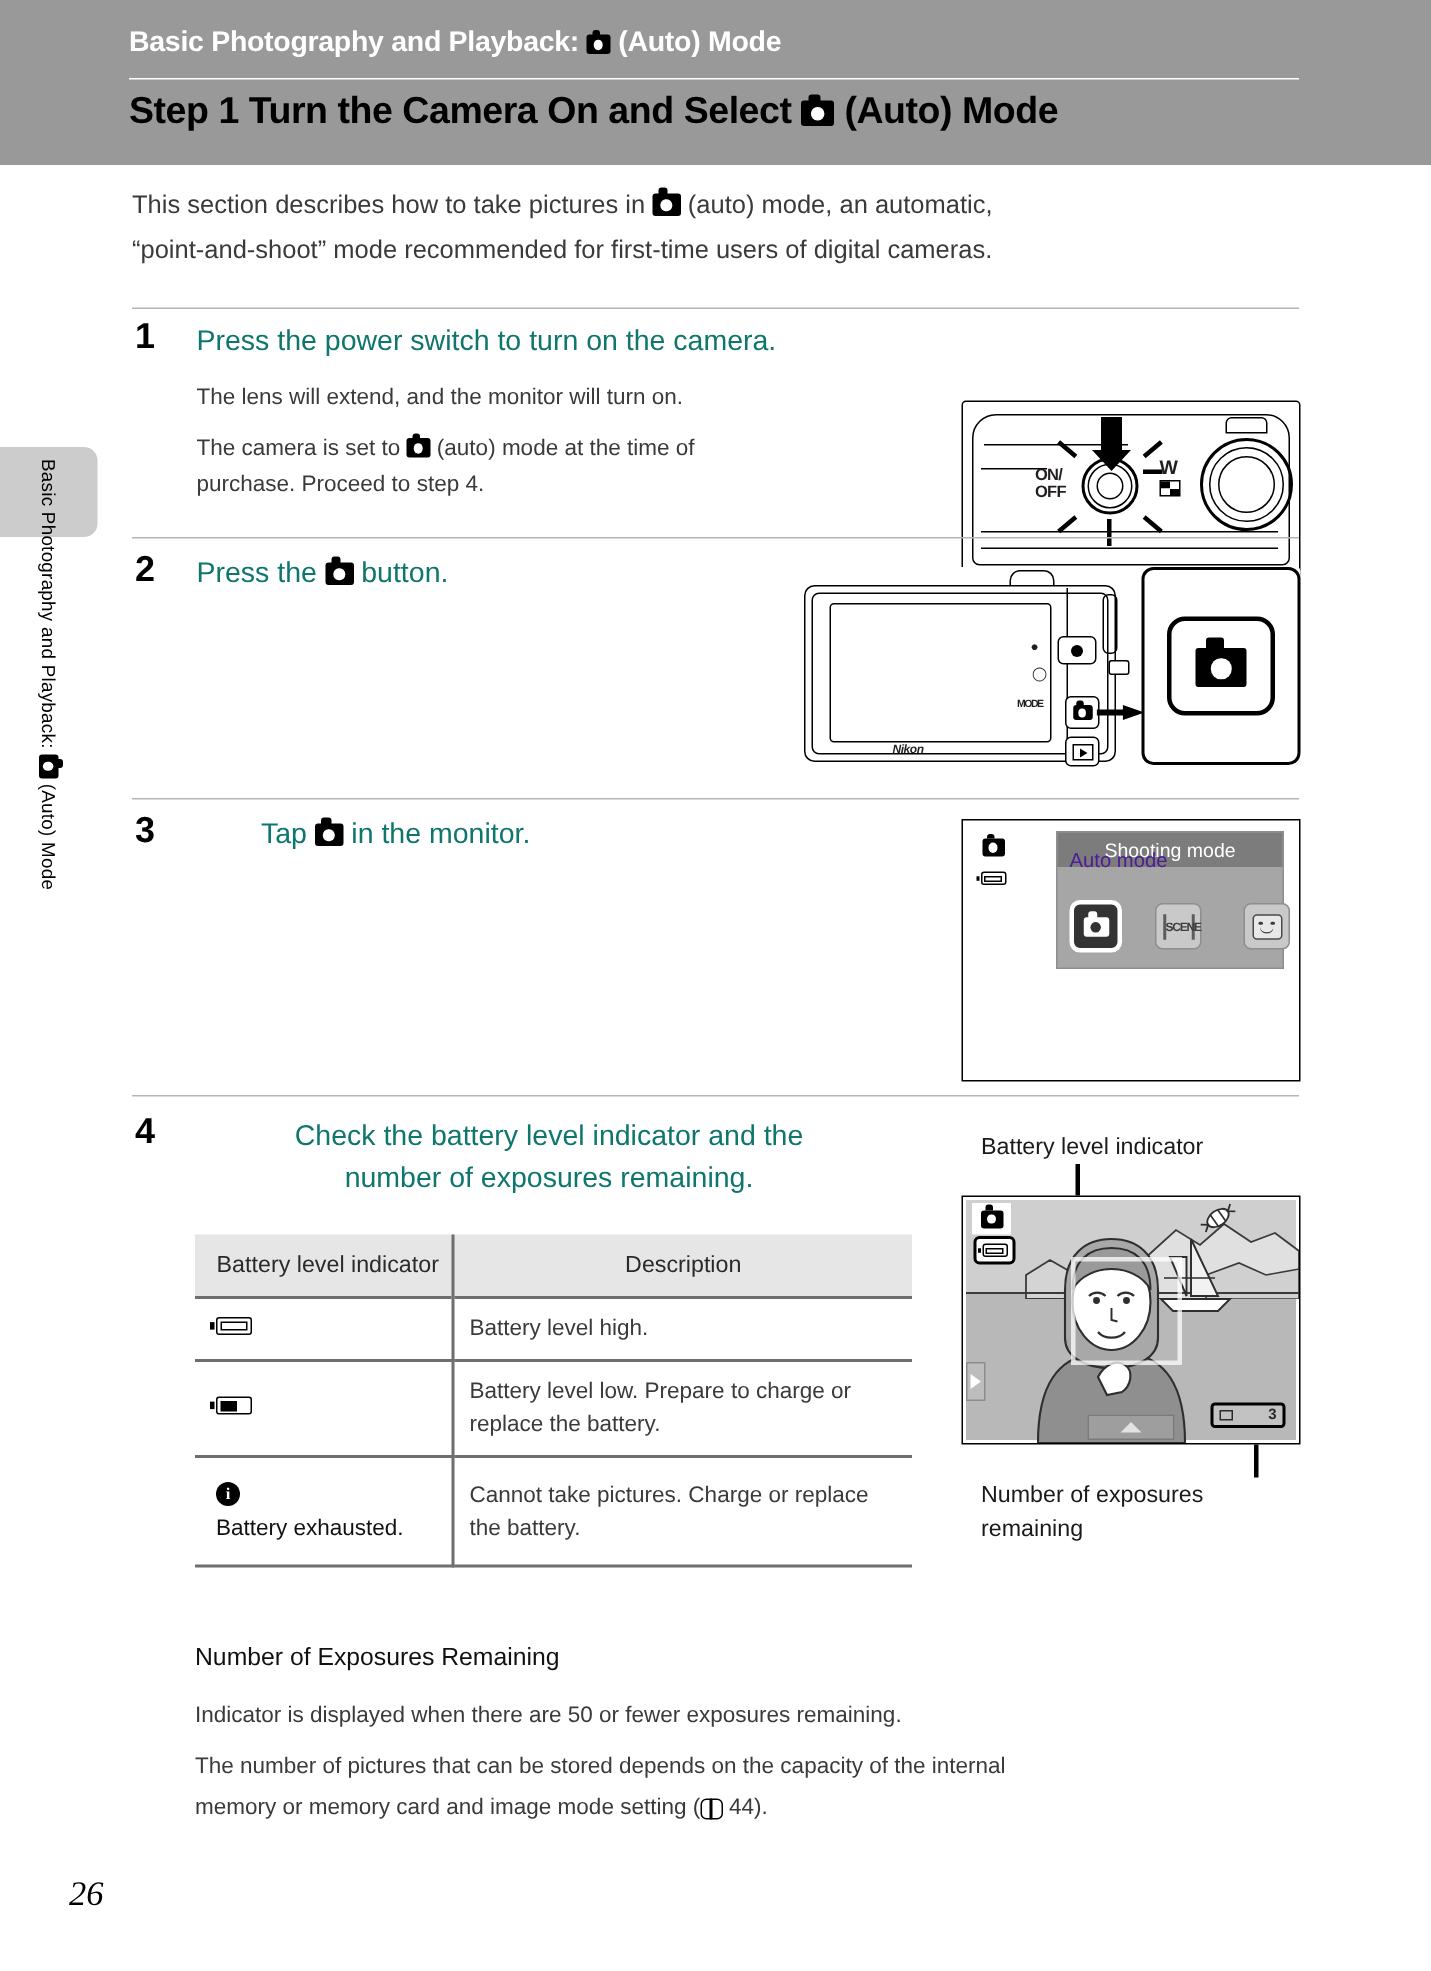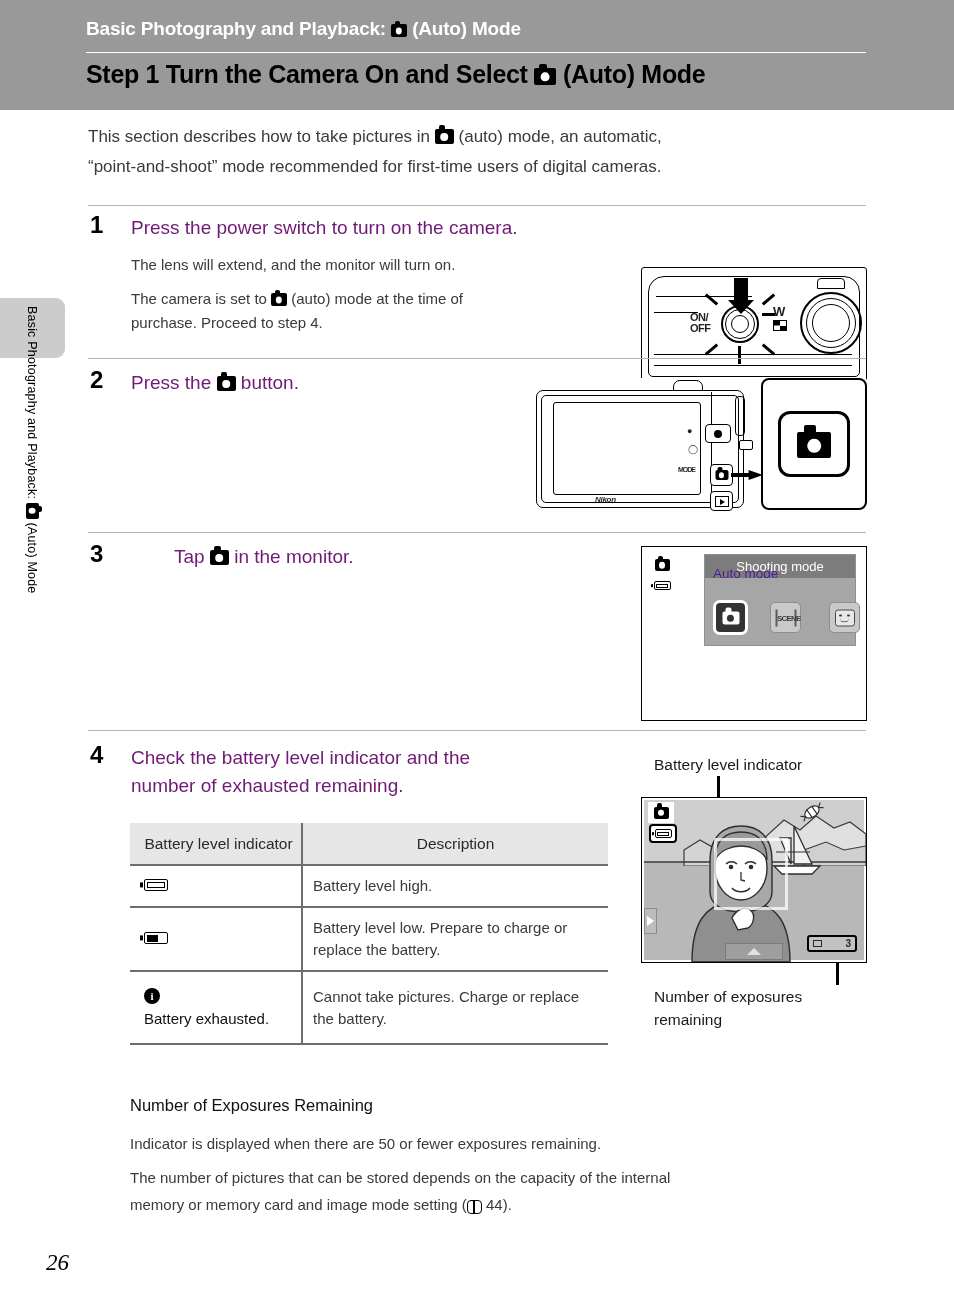--- a/index.html
+++ b/index.html
@@ -53,21 +53,21 @@
     position:absolute; left:88px; top:122px; width:775px;
     font-size:17px; line-height:30px; color:#3a3a3a;
   }
 
   
   .hr { position:absolute; height:1px; background:#b5b5b5; left:88px; width:778px; }
   .step-num {
     position:absolute; font-size:24px; font-weight:bold; color:#000;
   }
   .step-head {
-    position:absolute; font-size:19px; color:#701a75; line-height:28px;
+    position:absolute; font-size:19px; color:#0f766e; line-height:28px;text-align:center;
   }
   .step-body {
     position:absolute; font-size:15px; color:#3a3a3a; line-height:24px;
   }
 
   
   .cam {
     display:inline-block; position:relative; vertical-align:-2px;
     background:#000; border-radius:2px;
   }
@@ -569,21 +569,21 @@
         </div>
       </div>
     </div>
   </div>
 </div>
 
 <div class="hr" style="top:730px;"></div>
 <div class="step-num" style="left:90px; top:741px;">4</div>
 <div class="step-head" style="left:131px; top:744px; width:470px;">
   <div>Check the battery level indicator and the</div>
-  <div>number of exhausted remaining.</div>
+  <div>number of exposures remaining.</div>
 </div>
 
 <div class="callout-label" style="left:654px; top:753px;">Battery level indicator</div>
 <div class="leader-v" style="left:717px; top:776px; height:34px;"></div>
 <div class="leader-h" style="left:672px; top:808px; width:48px;"></div>
 
 <div class="fig f4">
   <div class="sky"></div>
   <div class="sea"></div>
 

